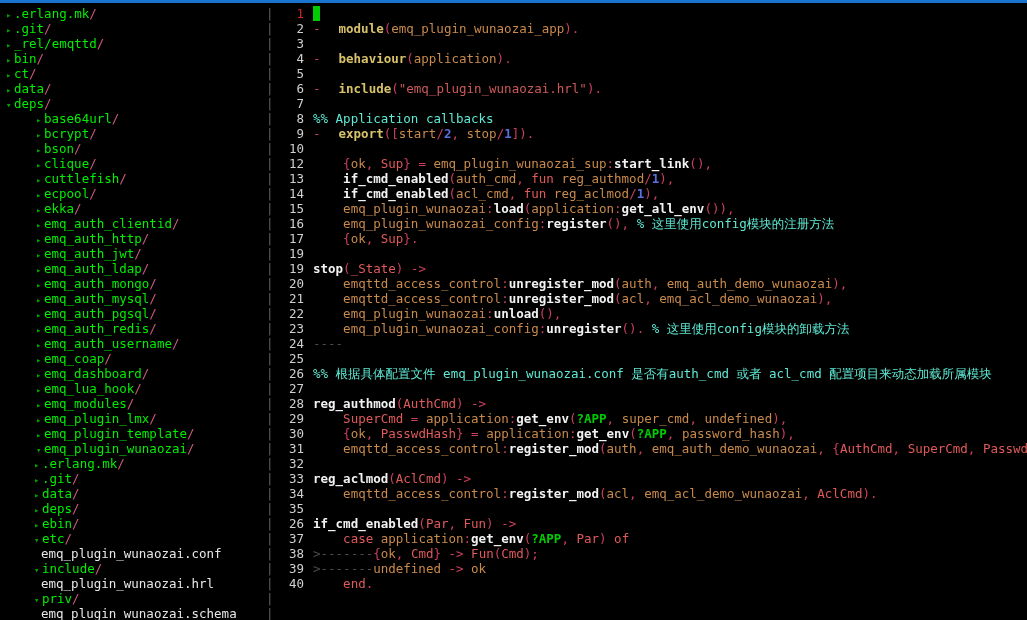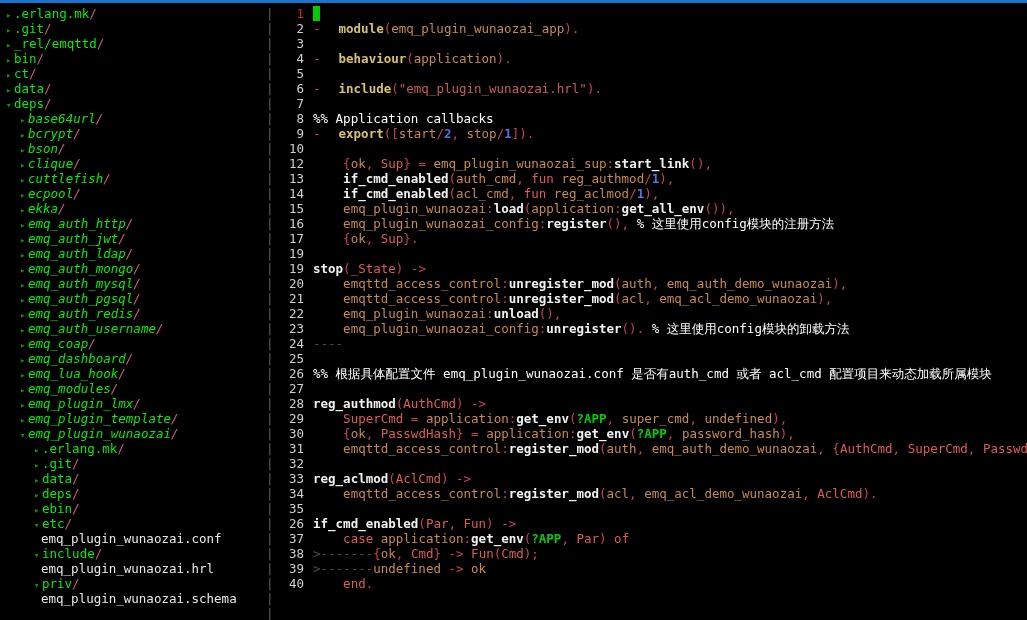--- a/index.html
+++ b/index.html
@@ -20,21 +20,21 @@
   }
   .trow {
     height:15px; line-height:15px; font-size:12.5px;
     white-space:nowrap; display:block;
   }
   .arrow { color:#00a000; display:inline-block; width:8px; font-size:9px; }
   .dirname { color:#00ee00; }
   .slash { color:#cd5c7a; }
   .filename { color:#e8e8e8; }
   .pad0 { padding-left:6px; }
-  .pad1 { padding-left:20px;font-style:italic; }
+  .pad1 { padding-left:36px; }
   .pad2 { padding-left:34px; }
   .pad3 { padding-left:41px; }
 
   
   #divider {
     position:absolute; left:266px; top:3px; width:12px; height:617px;
     padding-top:3px; color:#5f5f5f; font-size:12.5px;
   }
   #divider .d { height:15px; line-height:15px; }
 
@@ -47,21 +47,21 @@
   .ln {
     display:inline-block; width:26px; text-align:right;
     color:#d0d0d0; margin-right:9px;
   }
   .ln.cur { color:#cd2626; }
   .cursor { background:#00cd00; color:#000; display:inline-block; width:7px; }                      
   .t-dir   { color:#d7c26b; font-weight:bold;margin-left:18px; }    
   .t-paren { color:#cd3f5e; }
   .t-atom  { color:#c98a4b; }                      
   .t-str   { color:#cd5a5a; }                      
-  .t-cmt2  { color:#ffffff;margin-top:9px; }                      
+  .t-cmt2  { color:#5eead4;margin-top:9px; }                      
   .t-fn    { color:#f2f2f2; font-weight:bold; }    
   .t-var   { color:#e05a5a; }                      
   .t-num   { color:#5c6fe0; font-weight:bold; }    
   .t-kw    { color:#e05a5a; }                      
   .t-macro { color:#00cd00; font-weight:bold; }    
   .t-op    { color:#cd3f5e; }
   .t-tab   { color:#4a4a4a; }                      
   .t-dash  { color:#4a4a4a; }
 </style>
 </head>
@@ -79,20 +79,21 @@
       <div class="trow pad0"><span class="arrow">▸</span><span class="dirname">ct</span><span class="slash">/</span></div>
       <div class="trow pad0"><span class="arrow">▸</span><span class="dirname">data</span><span class="slash">/</span></div>
       <div class="trow pad0"><span class="arrow">▾</span><span class="dirname">deps</span><span class="slash">/</span></div>
       <div class="trow pad1"><span class="arrow">▸</span><span class="dirname">base64url</span><span class="slash">/</span></div>
       <div class="trow pad1"><span class="arrow">▸</span><span class="dirname">bcrypt</span><span class="slash">/</span></div>
       <div class="trow pad1"><span class="arrow">▸</span><span class="dirname">bson</span><span class="slash">/</span></div>
       <div class="trow pad1"><span class="arrow">▸</span><span class="dirname">clique</span><span class="slash">/</span></div>
       <div class="trow pad1"><span class="arrow">▸</span><span class="dirname">cuttlefish</span><span class="slash">/</span></div>
       <div class="trow pad1"><span class="arrow">▸</span><span class="dirname">ecpool</span><span class="slash">/</span></div>
       <div class="trow pad1"><span class="arrow">▸</span><span class="dirname">ekka</span><span class="slash">/</span></div>
+      <div class="trow pad1"><span class="arrow">▸</span><span class="dirname">emq_auth_clientid</span><span class="slash">/</span></div>
       <div class="trow pad1"><span class="arrow">▸</span><span class="dirname">emq_auth_http</span><span class="slash">/</span></div>
       <div class="trow pad1"><span class="arrow">▸</span><span class="dirname">emq_auth_jwt</span><span class="slash">/</span></div>
       <div class="trow pad1"><span class="arrow">▸</span><span class="dirname">emq_auth_ldap</span><span class="slash">/</span></div>
       <div class="trow pad1"><span class="arrow">▸</span><span class="dirname">emq_auth_mongo</span><span class="slash">/</span></div>
       <div class="trow pad1"><span class="arrow">▸</span><span class="dirname">emq_auth_mysql</span><span class="slash">/</span></div>
       <div class="trow pad1"><span class="arrow">▸</span><span class="dirname">emq_auth_pgsql</span><span class="slash">/</span></div>
       <div class="trow pad1"><span class="arrow">▸</span><span class="dirname">emq_auth_redis</span><span class="slash">/</span></div>
       <div class="trow pad1"><span class="arrow">▸</span><span class="dirname">emq_auth_username</span><span class="slash">/</span></div>
       <div class="trow pad1"><span class="arrow">▸</span><span class="dirname">emq_coap</span><span class="slash">/</span></div>
       <div class="trow pad1"><span class="arrow">▸</span><span class="dirname">emq_dashboard</span><span class="slash">/</span></div>

